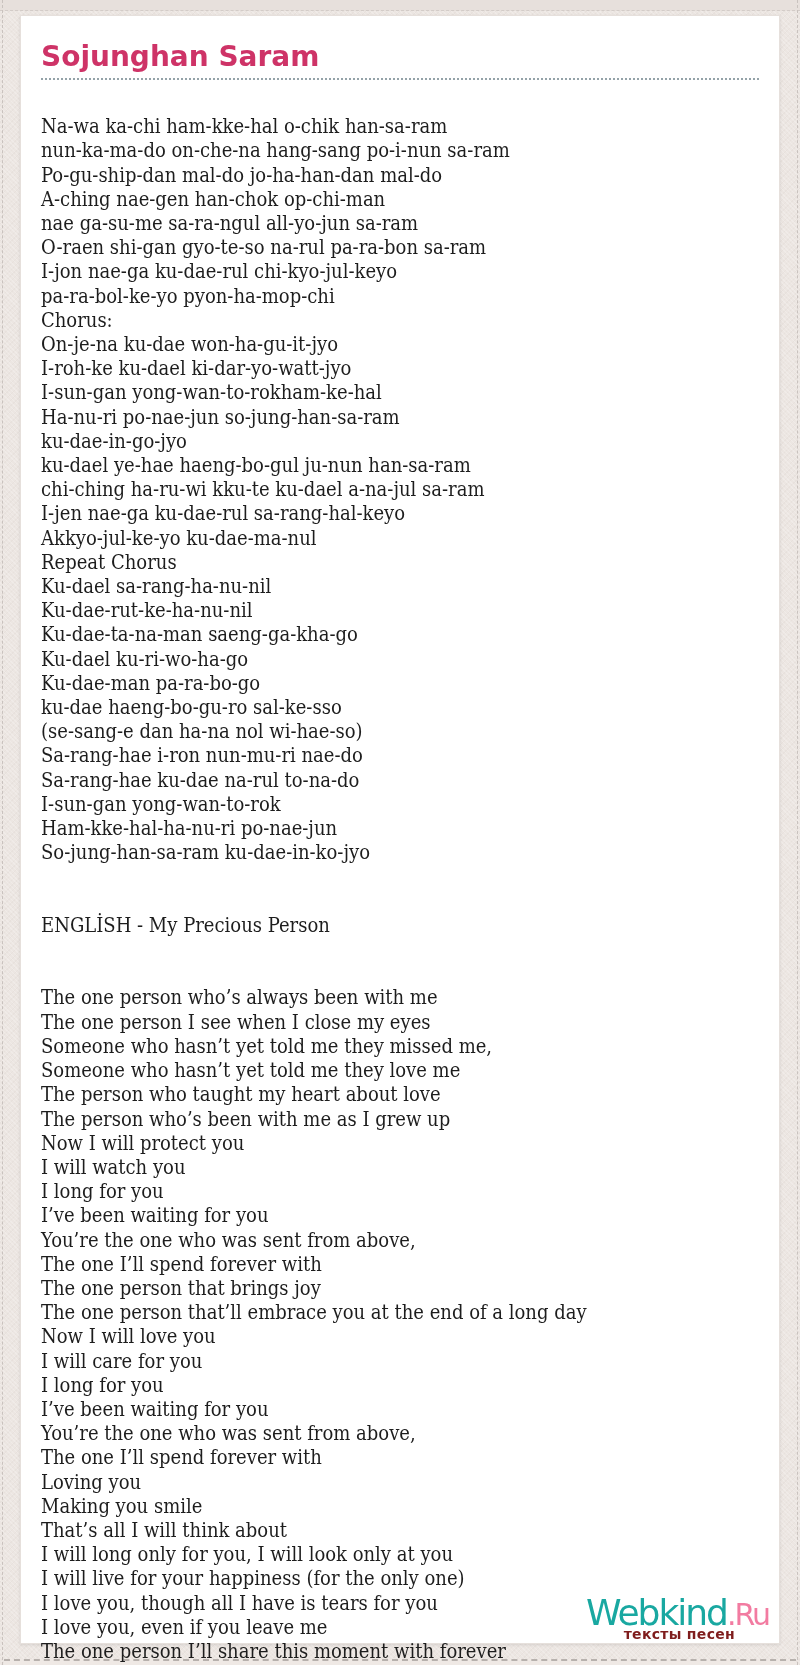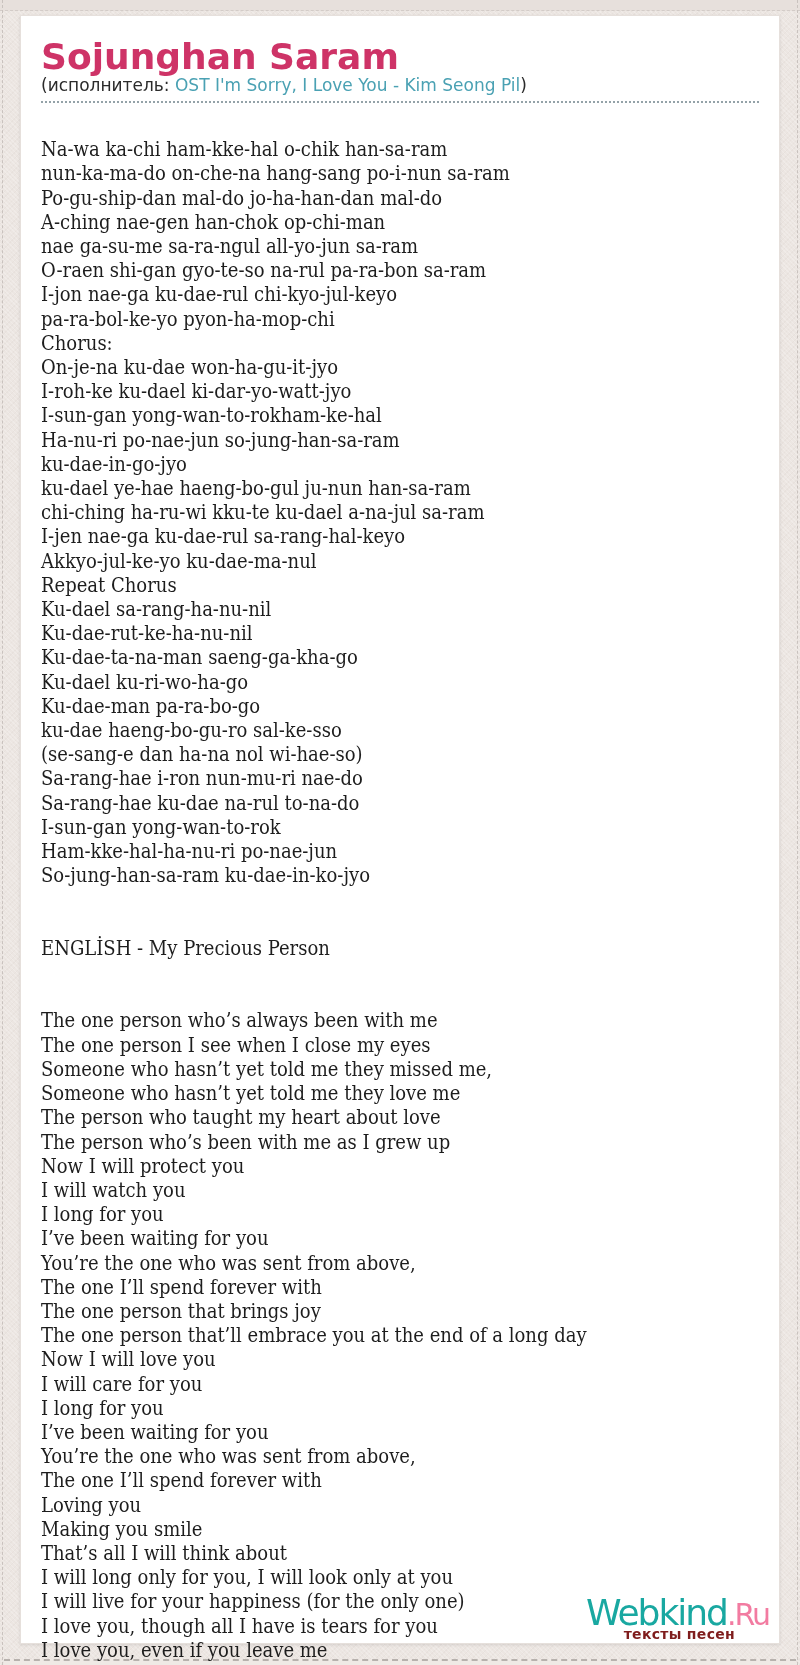--- a/index.html
+++ b/index.html
@@ -48,21 +48,21 @@
     box-shadow: 0 1px 3px rgba(0,0,0,0.10);
   }
   .card-inner {
     padding: 24px 20px 0 20px;
     position: relative;
     height: 100%;
   }
 
   .song-title {
     font-family: "DejaVu Sans", sans-serif;
-    font-size: 36px;
+    font-size: 28px;
     line-height: 33px;
     color: #ce3367;
   }
 
   .artist-line {
     margin-top: 2px;
     font-size: 17px;
     line-height: 21px;
     color: #2b2b2b;
   }
@@ -127,21 +127,20 @@
 <div class="edge-top"></div>
 <div class="edge-left"></div>
 <div class="edge-right"></div>
 <div class="edge-bottom"></div>
 
 <div class="card">
   <div class="card-inner">
 
     <h1 class="song-title">Sojunghan Saram</h1>
 
-    <div class="artist-line"><span>(исполнитель: </span><a class="artist-link" href="#">OST I'm Sorry, I Love You - Kim Seong Pil</a><span>)</span></div>
 
     <hr class="dotted-divider">
 
     <div class="lyrics">
       <div>Na-wa ka-chi ham-kke-hal o-chik han-sa-ram
 nun-ka-ma-do on-che-na hang-sang po-i-nun sa-ram
 Po-gu-ship-dan mal-do jo-ha-han-dan mal-do
 A-ching nae-gen han-chok op-chi-man
 nae ga-su-me sa-ra-ngul all-yo-jun sa-ram
 O-raen shi-gan gyo-te-so na-rul pa-ra-bon sa-ram

